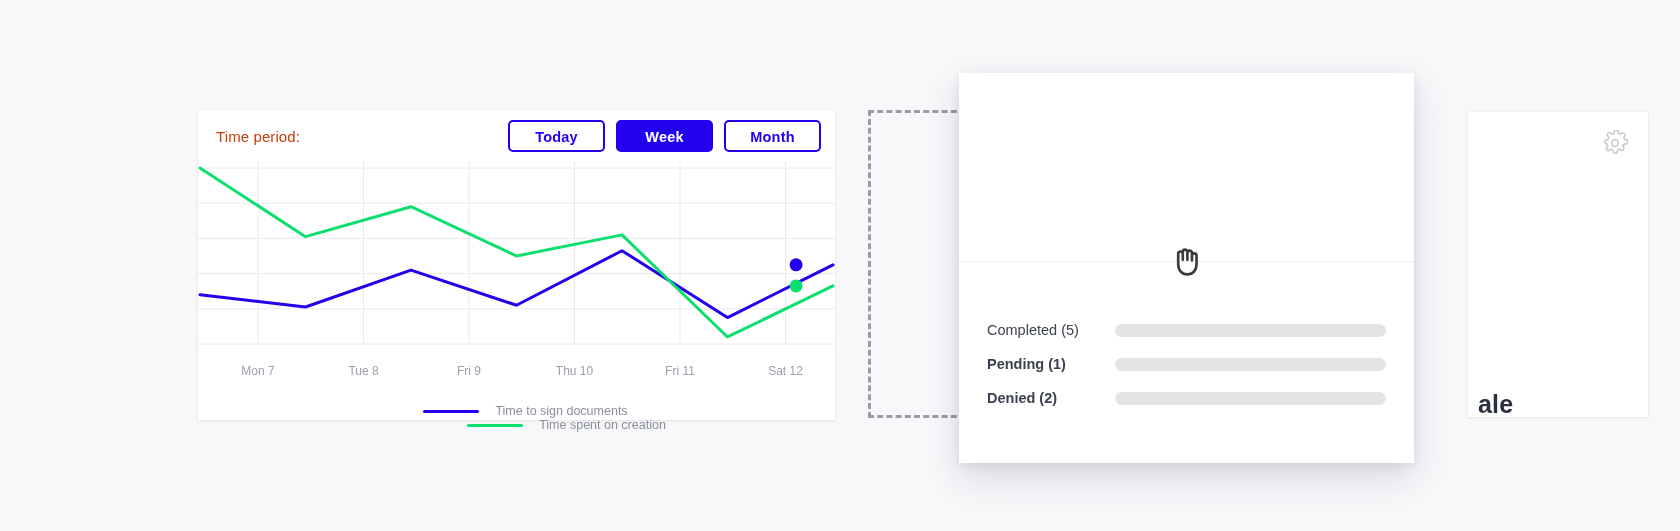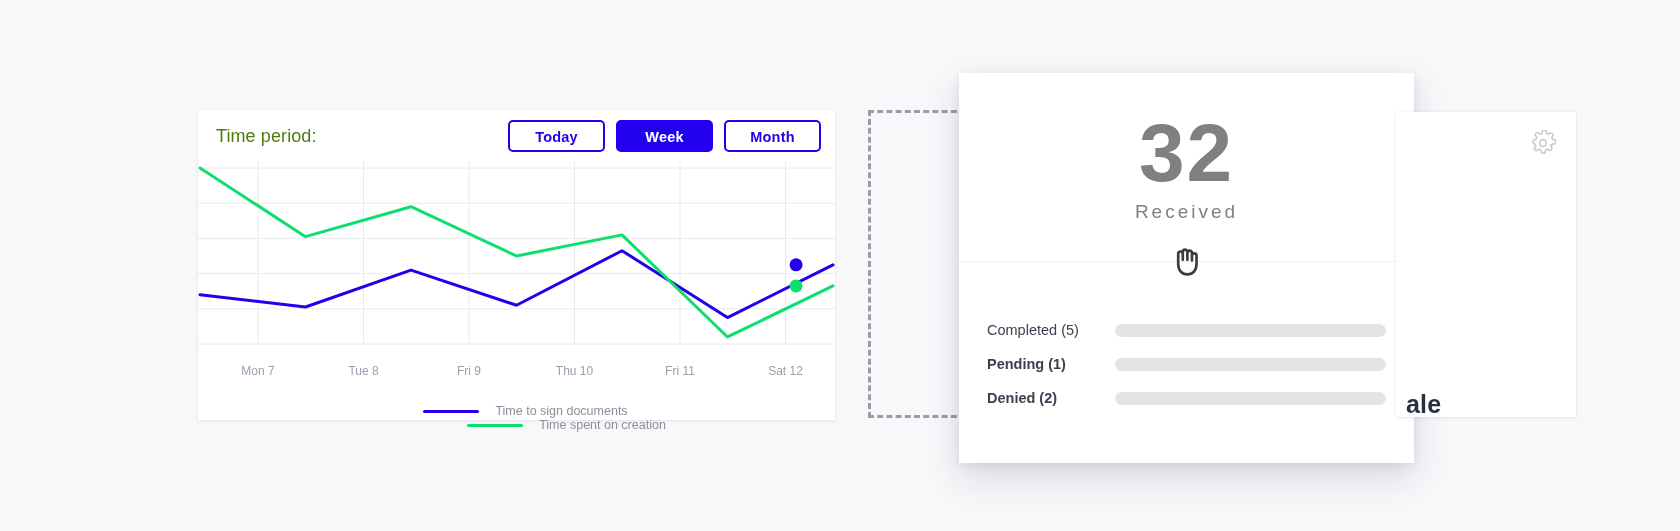--- a/index.html
+++ b/index.html
@@ -16,21 +16,21 @@
     position: absolute; left: 198px; top: 110px;
     width: 637px; height: 310px;
     background: #ffffff;
     box-shadow: 0 1px 3px rgba(20,25,50,.08), 0 0 1px rgba(20,25,50,.10);
   }
   .chart-head {
     height: 52px; display: flex; align-items: center;
     padding: 0 14px 0 18px;
   }
   .tp-label {
-    font-size: 18px; color: #4d7c0f; letter-spacing: .1px;
+    font-size: 15px; color: #c2410c; letter-spacing: .1px;
   }
   .tp-btns { margin-left: auto; display: flex; gap: 11px; }
   .tp-btn {
     min-width: 97px; height: 32px; line-height: 30px;
     border: 2px solid #2200ee; border-radius: 5px;
     background: #fff; color: #2200ee;
     font-size: 14.5px; font-weight: 700; text-align: center;
     letter-spacing: .2px; cursor: pointer; user-select: none;
   }
   .tp-btn.active { background: #2200ee; color: #ffffff; }
@@ -97,21 +97,21 @@
     font-size: 14.5px; color: #3c414f; white-space: nowrap;
   }
   .bar-track {
     flex: 1; height: 13px; background: #e4e4e6; border-radius: 7px;
     overflow: hidden;
   }
   .bar-fill { height: 100%; border-radius: 7px; }
 
   
   .side-card {
-    position: absolute; left: 1396px; top: 112px;
+    position: absolute; left: 1468px; top: 112px;
     width: 180px; height: 305px;
     background: #ffffff;
     box-shadow: 0 1px 3px rgba(20,25,50,.08), 0 0 1px rgba(20,25,50,.10);
     overflow: hidden;
   }
   .gear-holder { position: absolute; right: 20px; top: 18px; }
   .side-text {
     position: absolute; left: 10px; top: 278px;
     font-size: 25px; font-weight: 700; color: #2b3040;
     letter-spacing: .2px;
@@ -175,24 +175,20 @@
       <div class="legend-item">
         <span class="legend-swatch" id="sw1" style="background: rgb(13, 223, 111);"></span>
         <span class="legend-text">Time spent on creation</span>
       </div>
     </div>
   </div>
 
   <div class="dropzone"></div>
 
   <div class="drag-card">
-    <div class="kpi">
-      <div class="kpi-num">32</div>
-      <div class="kpi-label">Received</div>
-    </div>
 
     <div class="drag-divider"></div>
 
     <svg class="grab-hand" viewBox="0 0 24 24" fill="none">
       <path d="M7.2 11.1V7.6a1.25 1.25 0 0 1 2.5 0v3.2M9.7 10.9V6.6a1.25 1.25 0 0 1 2.5 0v4.3
                M12.2 10.9V7.1a1.25 1.25 0 0 1 2.5 0v3.8M14.7 11.2V8.6a1.25 1.25 0 0 1 2.5 0v4.6
                c0 3.4-2.1 5.6-5 5.6s-5-2.2-5-5.6v-2.1" stroke="#3b3b3b" stroke-width="1.45" stroke-linecap="round" stroke-linejoin="round"></path>
     </svg>
 
     <div class="bars">

